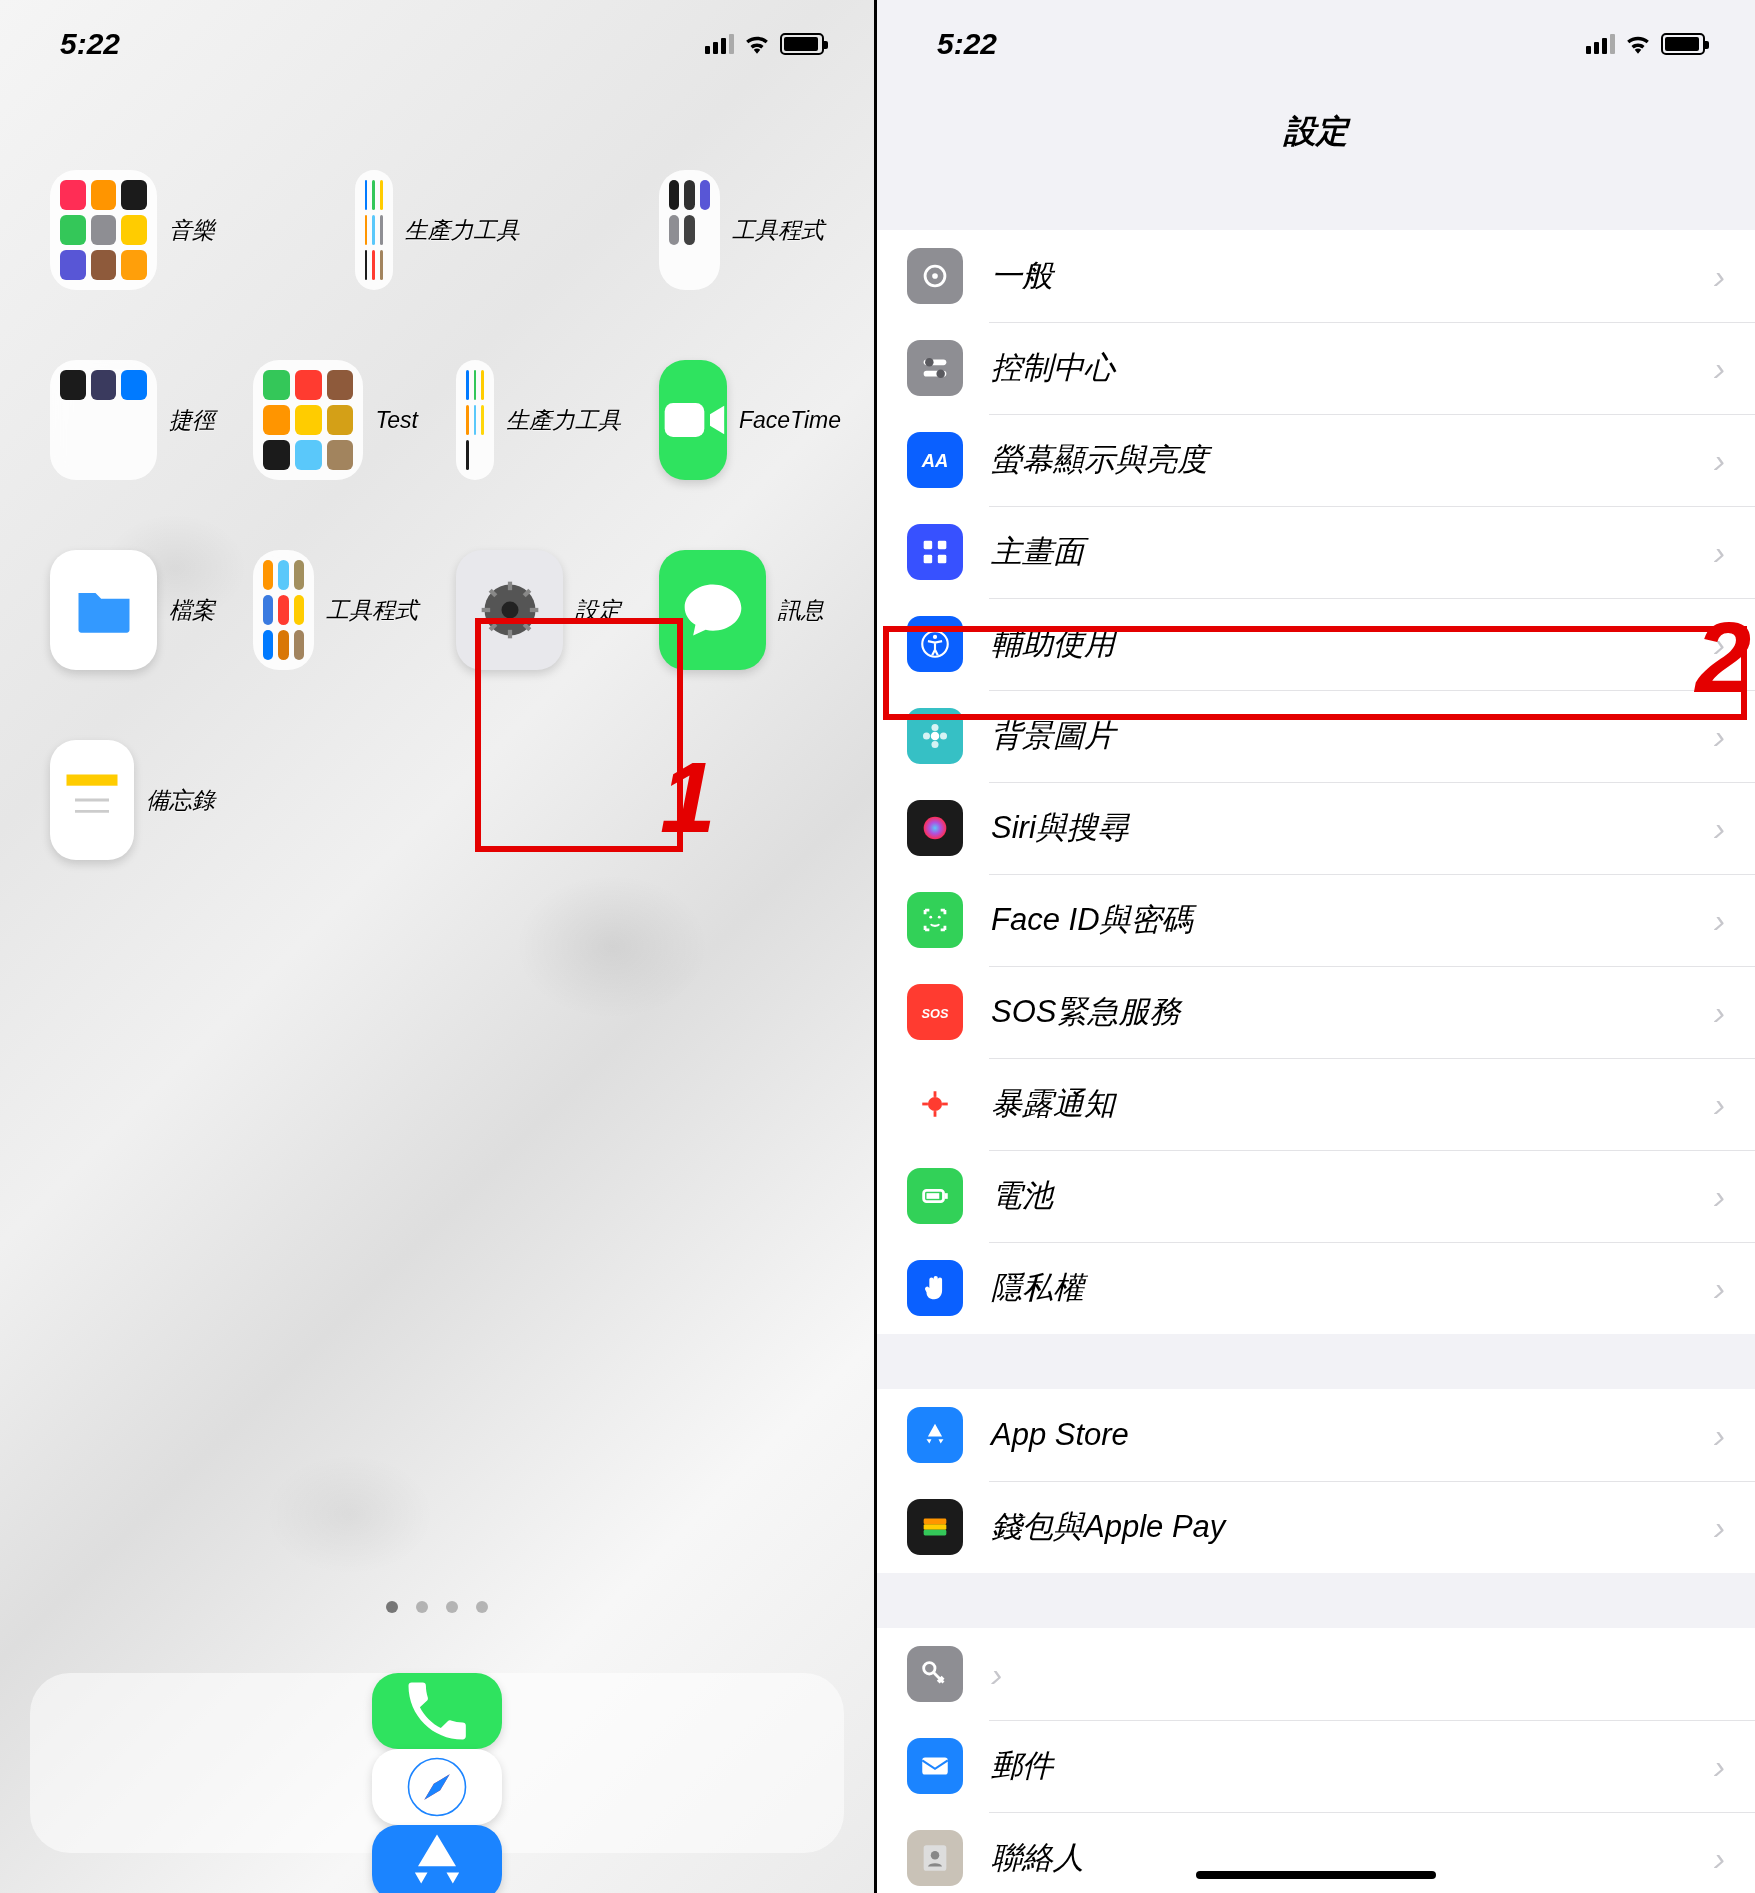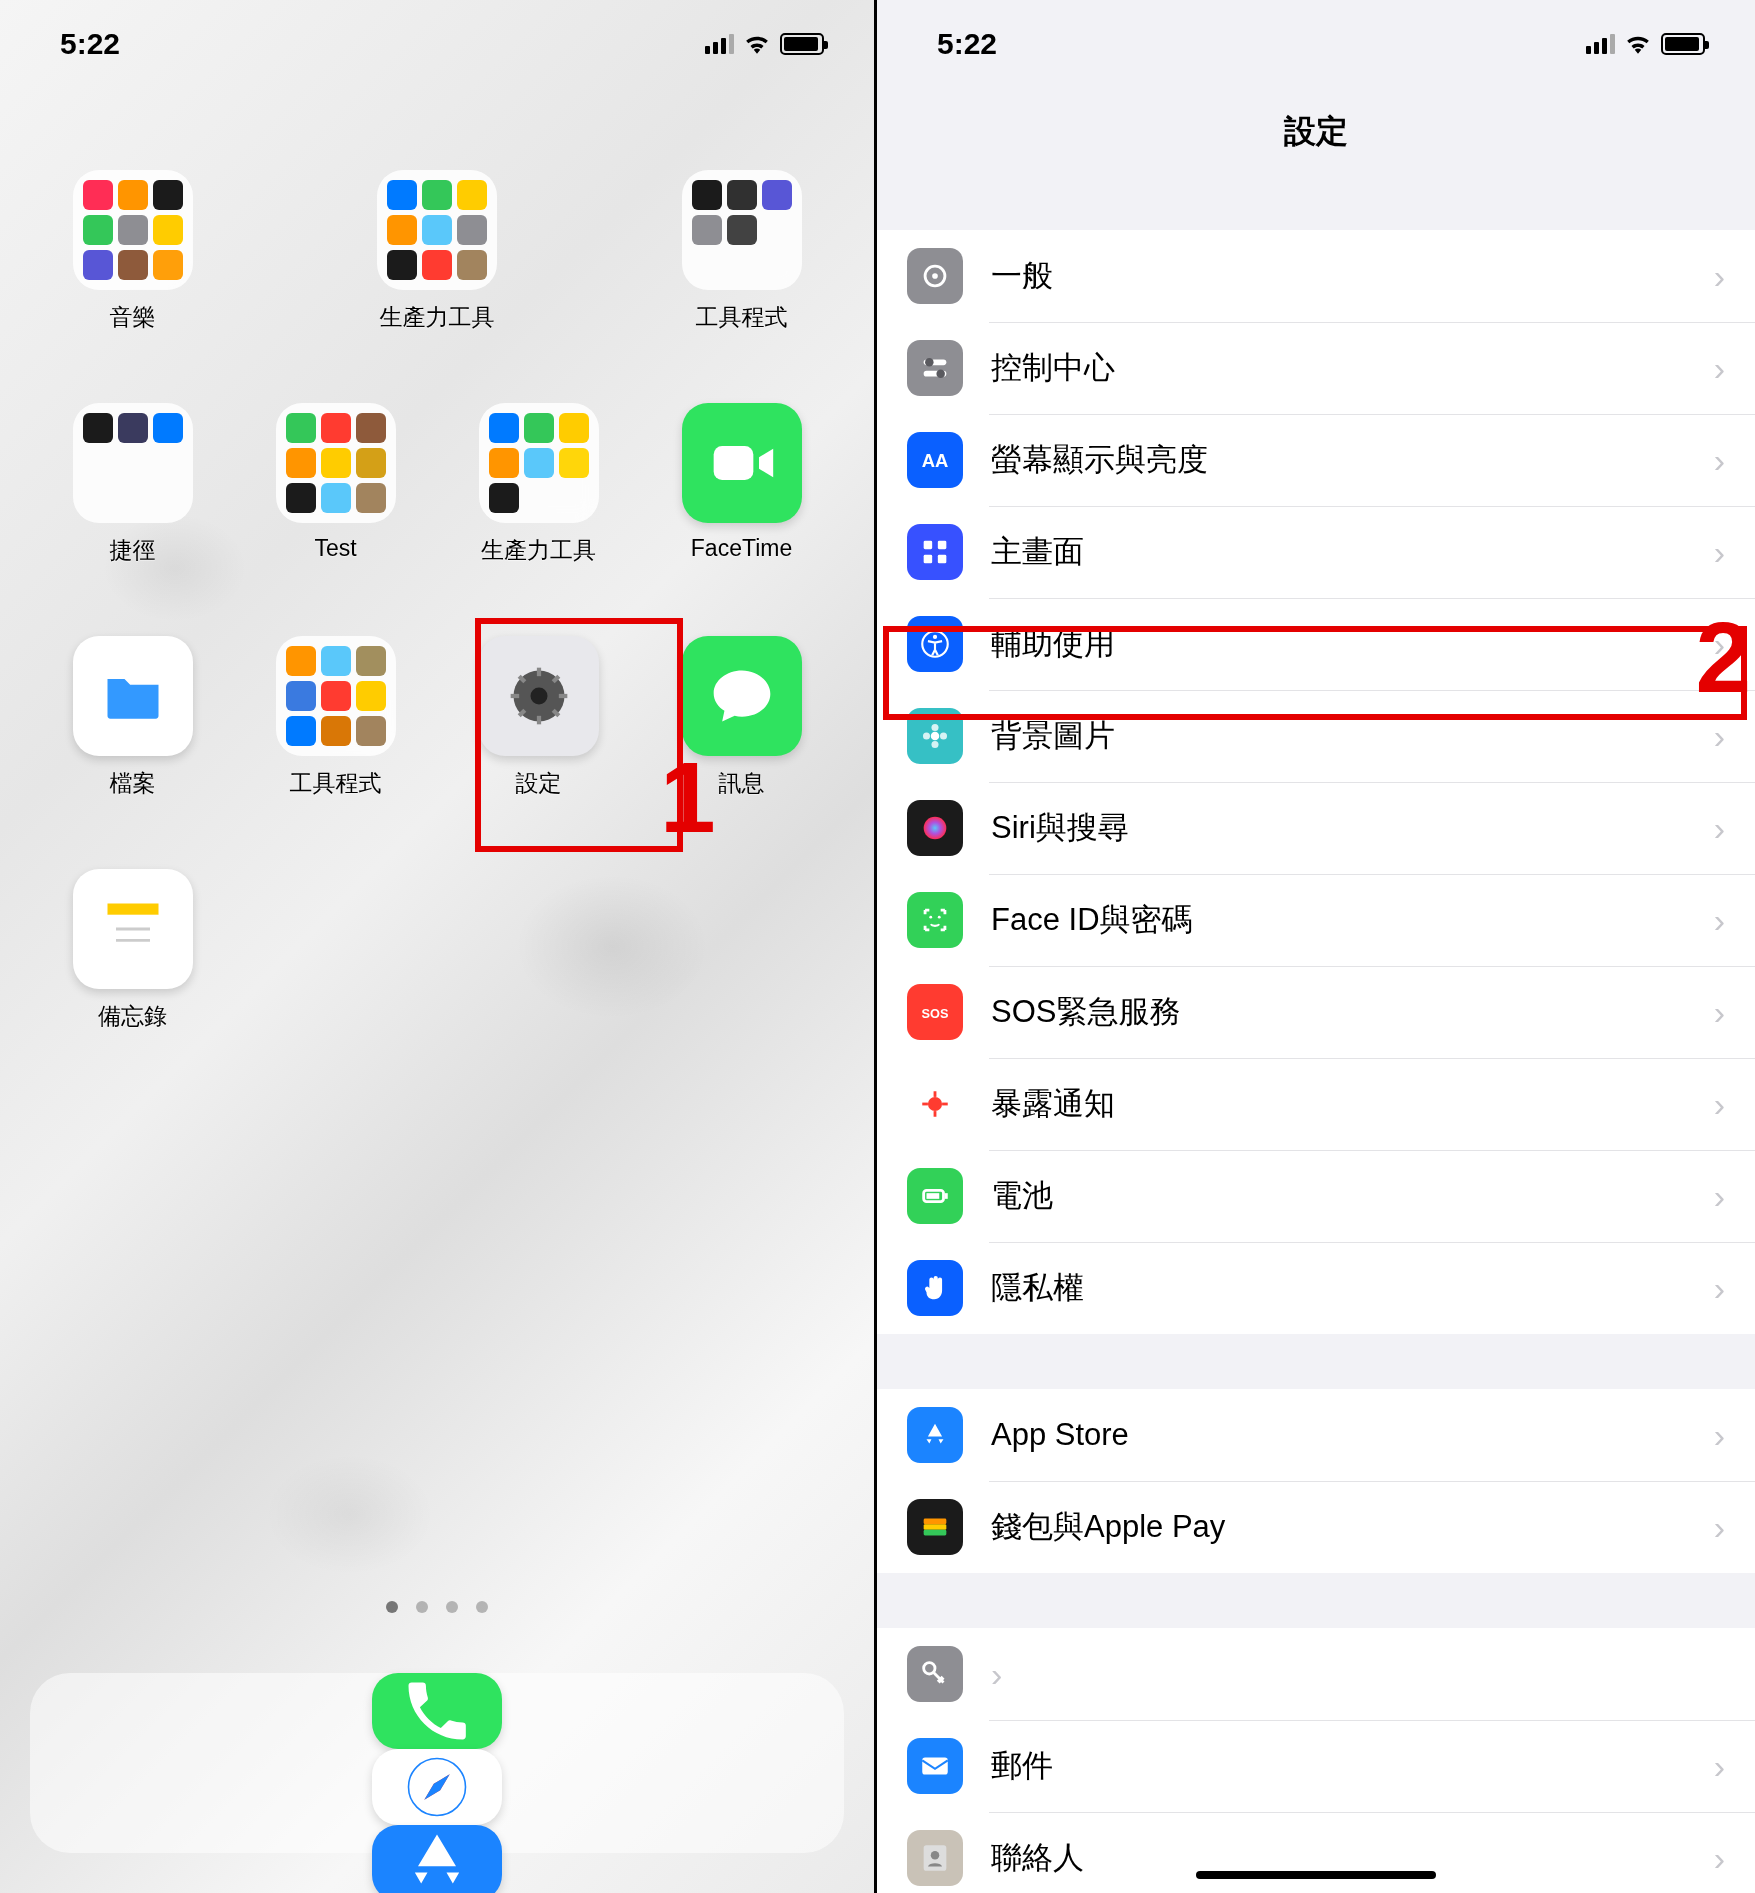--- a/index.html
+++ b/index.html
@@ -1,17 +1,17 @@
 <!DOCTYPE html>
 <html><head>
 <meta charset="utf-8">
 <style>
 * { margin:0; padding:0; box-sizing:border-box; }
 body { font-family:-apple-system,"SF Pro Text","Helvetica Neue",Arial,sans-serif; background:#ccc; }
-.stage { width:1755px; height:1893px; display:flex; background:#fde047; }
+.stage { width:1755px; height:1893px; display:flex; background:#fde047;font-style:italic; }
 .phone { height:100%; background:#fff; position:relative; overflow:hidden; }
 .phone.left { width:877px; border-right:3px solid #000; }
 .phone.right { width:878px; }
 
 
 .status { position:absolute; top:0; left:0; right:0; height:88px; display:flex; align-items:center; justify-content:space-between; padding:0 50px 0 60px; z-index:5; }
 .status .time { font-size:30px; font-weight:600; }
 .status .icons { display:flex; align-items:center; gap:10px; }
 .sig { display:flex; align-items:flex-end; gap:3px; }
 .sig span { width:5px; background:#000; border-radius:1px; }
@@ -27,21 +27,21 @@
 
 .home-bg { position:absolute; inset:0;
   background:
     radial-gradient(120px 90px at 20% 30%, rgba(0,0,0,.06), transparent 60%),
     radial-gradient(160px 120px at 70% 50%, rgba(0,0,0,.07), transparent 60%),
     radial-gradient(140px 100px at 40% 80%, rgba(0,0,0,.05), transparent 60%),
     linear-gradient(135deg,#f5f5f5 0%,#e6e6e6 30%,#f0f0f0 45%,#dedede 60%,#f7f7f7 80%,#eaeaea 100%);
 }
 .home-grid { position:absolute; top:170px; left:50px; right:50px; bottom:0; }
 .row { display:flex; justify-content:space-between; margin-bottom:70px; }
-.appicon { width:165px; display:flex; flex-direction:column; align-items:center; gap:12px; }
+.appicon { width:165px; display:flex; flex-direction:row; align-items:center; gap:12px; }
 .folder { width:120px; height:120px; border-radius:26px; background:rgba(255,255,255,.85); backdrop-filter:blur(10px); display:grid; grid-template-columns:repeat(3,1fr); grid-template-rows:repeat(3,1fr); gap:5px; padding:10px; }
 .folder .cell { border-radius:6px; }
 .app { width:120px; height:120px; border-radius:26px; display:flex; align-items:center; justify-content:center; box-shadow:0 4px 10px rgba(0,0,0,.15); }
 .lbl { font-size:23px; color:#000; text-shadow:0 1px 1px rgba(255,255,255,.6); white-space:nowrap; }
 .page-dots { position:absolute; bottom:280px; left:0; right:0; display:flex; justify-content:center; gap:18px; }
 .page-dots span { width:12px; height:12px; border-radius:50%; background:rgba(0,0,0,.25); }
 .page-dots span.on { background:rgba(0,0,0,.5); }
 .dock { position:absolute; bottom:40px; left:30px; right:30px; height:180px; border-radius:40px; background:rgba(255,255,255,.55); display:flex; justify-content:space-evenly; align-items:center;flex-direction:column; }
 .dock .app { width:130px; height:130px; }
 

